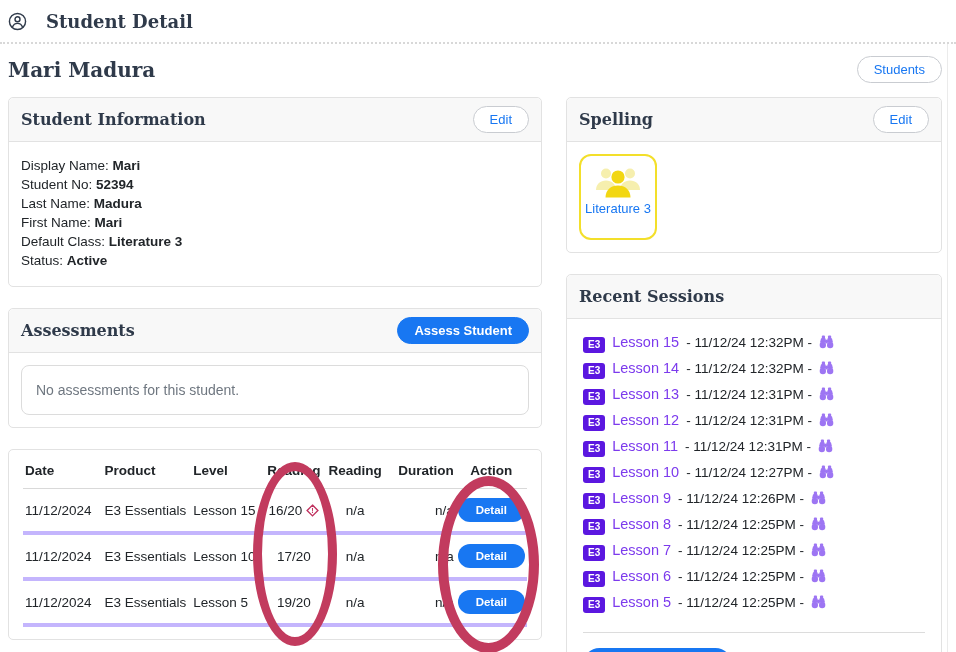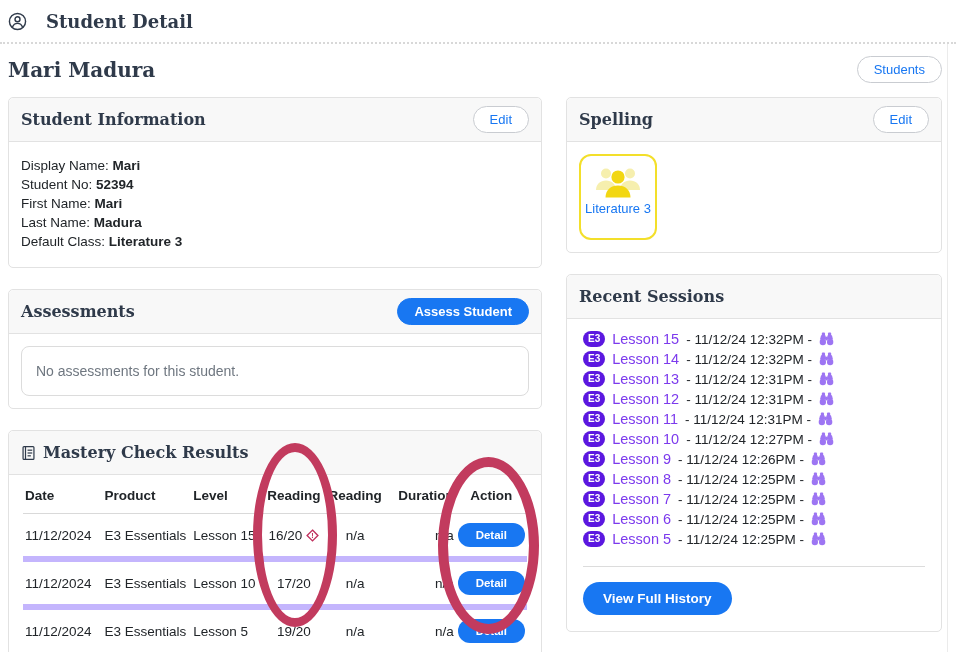--- a/index.html
+++ b/index.html
@@ -69,21 +69,21 @@
     color: #6f7780; font-size: 14px;
   }
 
   
   .mastery-body { padding: 0 14px 12px; }
   table { width: 100%; border-collapse: collapse; font-size: 13.5px; }
   th {
     text-align: left; font-weight: bold; padding: 13px 2px 10px;
     border-bottom: 1px solid #d9d9d9; white-space: nowrap;
   }
-  td { padding: 9px 2px; border-bottom: 6px solid #c4b5fd; }
+  td { padding: 9px 2px; border-bottom: 4px solid #c4b5fd; }
   .c-date { width: 81px; } .c-product { width: 93px; } .c-level { width: 74px; }
   .c-spelling { width: 67px; text-align: center; }
   .c-reading { width: 55px; text-align: center; }
   .c-duration { width: 74px; text-align: right; }
   .c-action { text-align: center; }
   .btn-detail {
     background: var(--accent_blue); color: #fff; border: none; cursor: pointer;
     border-radius: 999px; padding: 6px 18px; font-size: 11.5px; font-weight: bold;
     font-family: inherit;
   }
@@ -109,21 +109,21 @@
   }
 
   
   .sessions-body { padding: 10px 16px 16px; }
   .session-item {
     display: flex; align-items: center; gap: 7px; padding: 2px 0;
     font-weight: 500;
   }
   .badge {
     background: var(--badge_purple); color: #fff; font-size: 10px; font-weight: bold;
-    padding: 2px 5px; border-radius: 8px; line-height: 12px;
+    padding: 2px 5px; border-radius: 3px; line-height: 12px; margin-top: 6px;
   }
   .session-link { color: var(--link_purple); font-size: 14.5px; text-decoration: none; cursor: pointer; }
   .session-meta { font-size: 13.5px; color: #212529; }
   .binocs { color: var(--icon_purple); display: inline-flex; }
   .sessions-divider { border: none; border-top: 1px solid #dcdcdc; margin: 17px 0 15px; }
   .btn-history {
     background: var(--accent_blue); color: #fff; border: none; cursor: pointer;
     border-radius: 999px; padding: 9px 20px; font-size: 13.5px; font-weight: bold;
     font-family: inherit;
   }
@@ -157,51 +157,38 @@
   <div>
 
     <section class="card">
       <div class="card-header">
         <h3 class="serif">Student Information</h3>
         <button class="pill">Edit</button>
       </div>
       <div class="info-body">
         <div class="info-row"><span>Display Name:</span> <span class="val">Mari</span></div>
         <div class="info-row"><span>Student No:</span> <span class="val">52394</span></div>
+        <div class="info-row"><span>Last Name:</span> <span class="val">Madura</span></div>
         <div class="info-row"><span>First Name:</span> <span class="val">Mari</span></div>
-        <div class="info-row"><span>Last Name:</span> <span class="val">Madura</span></div>
         <div class="info-row"><span>Default Class:</span> <span class="val">Literature 3</span></div>
+        <div class="info-row"><span>Status:</span> <span class="val">Active</span></div>
       </div>
     </section>
 
     <section class="card">
       <div class="card-header">
         <h3 class="serif">Assessments</h3>
         <button class="pill primary">Assess Student</button>
       </div>
       <div class="assess-body">
         <div class="empty-box">No assessments for this student.</div>
       </div>
     </section>
 
     <section class="card" style="margin-bottom:8px;">
-      <div class="card-header">
-        <h3 class="serif">
-          <span class="icon" style="color:#2f3a4a">
-            <svg width="15" height="16" viewBox="0 0 16 16" fill="none" stroke="currentColor" stroke-width="1.3">
-              <rect x="2.2" y="1.2" width="11.6" height="13.6" rx="1"></rect>
-              <line x1="4.8" y1="1.2" x2="4.8" y2="14.8"></line>
-              <line x1="7" y1="5" x2="12" y2="5"></line>
-              <line x1="7" y1="8" x2="12" y2="8"></line>
-              <line x1="7" y1="11" x2="10.5" y2="11"></line>
-            </svg>
-          </span>
-          <span>Mastery Check Results</span>
-        </h3>
-      </div>
       <div class="mastery-body">
         <table>
           <thead>
             <tr>
               <th class="c-date">Date</th>
               <th class="c-product">Product</th>
               <th class="c-level">Level</th>
               <th class="c-spelling">Reading</th>
               <th class="c-reading">Reading</th>
               <th class="c-duration">Duration</th>

